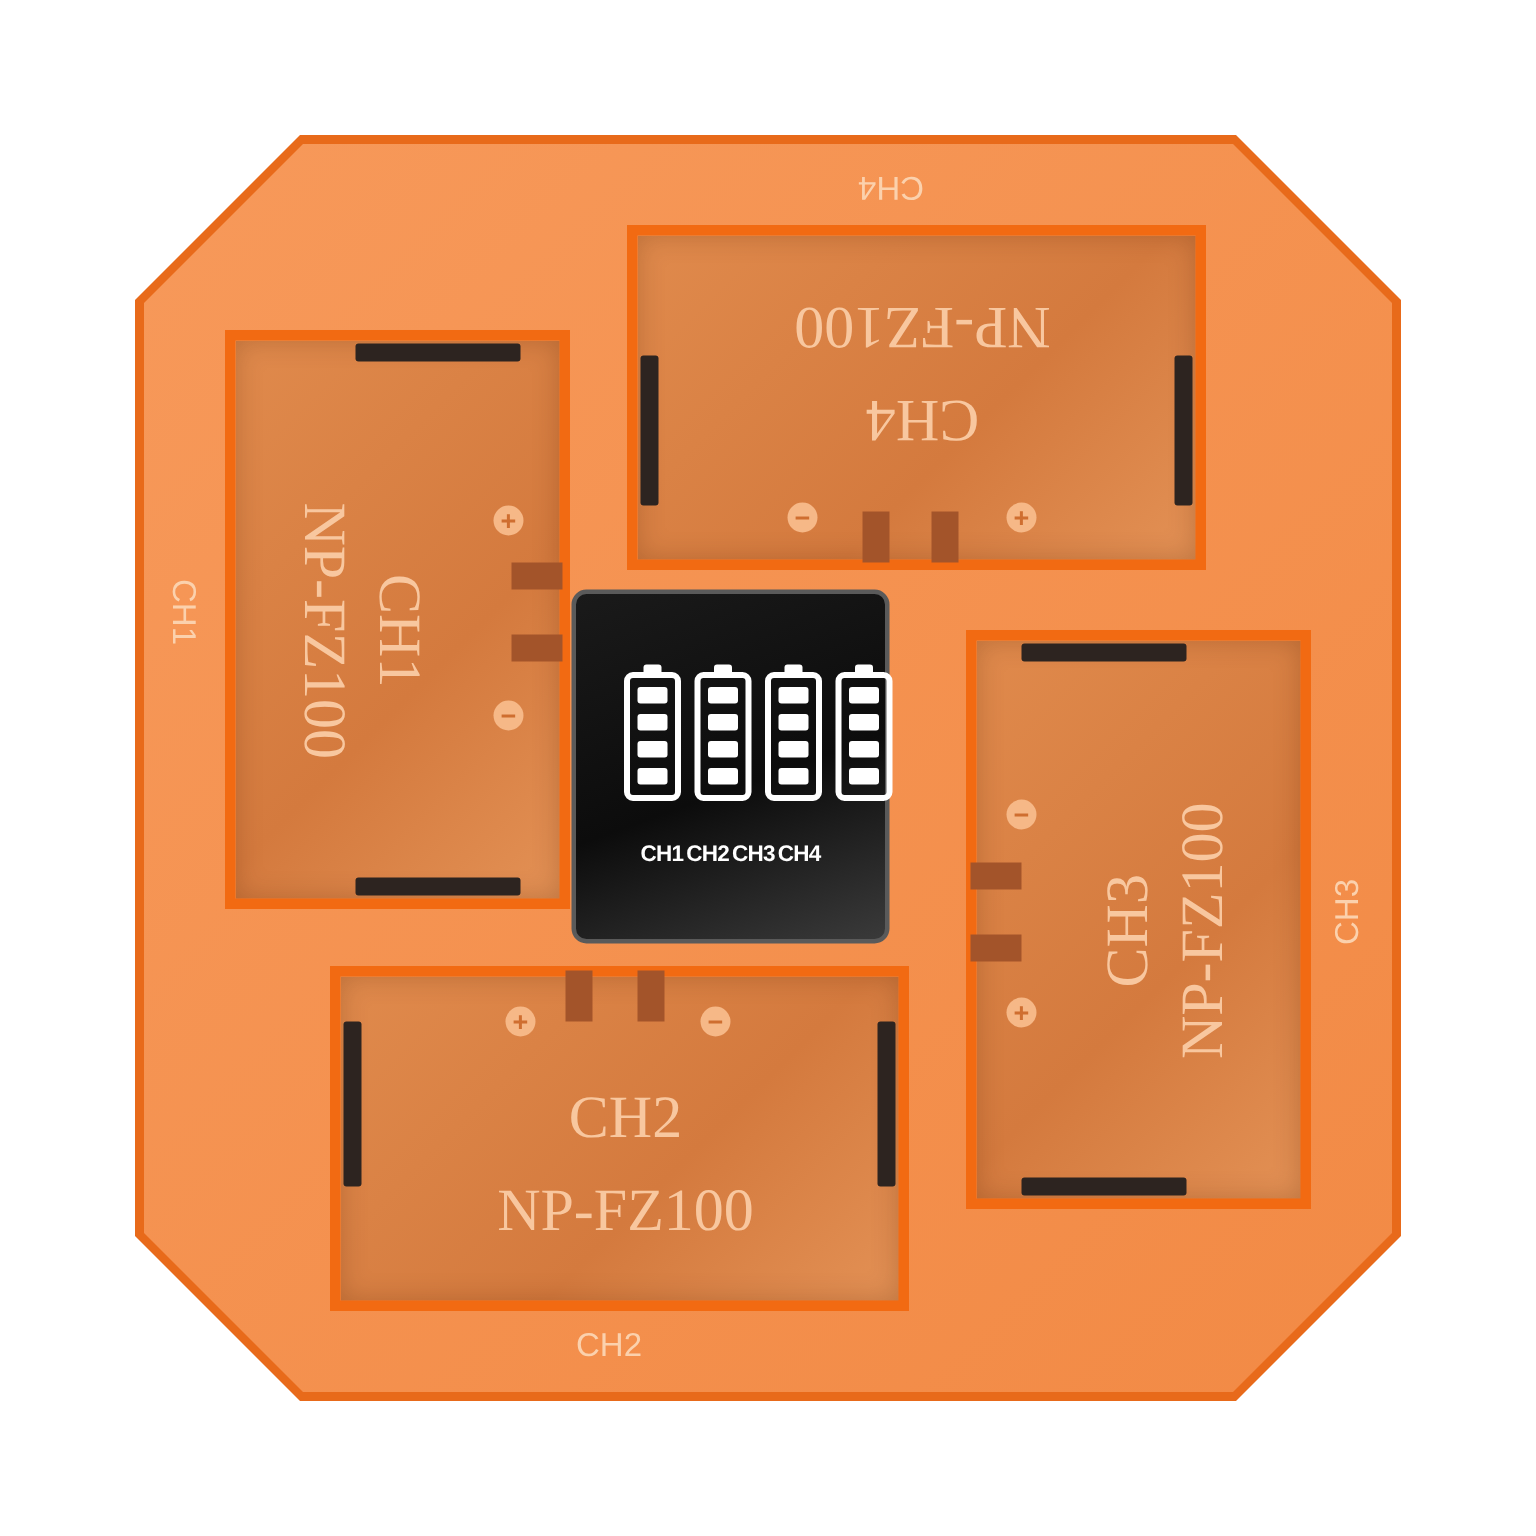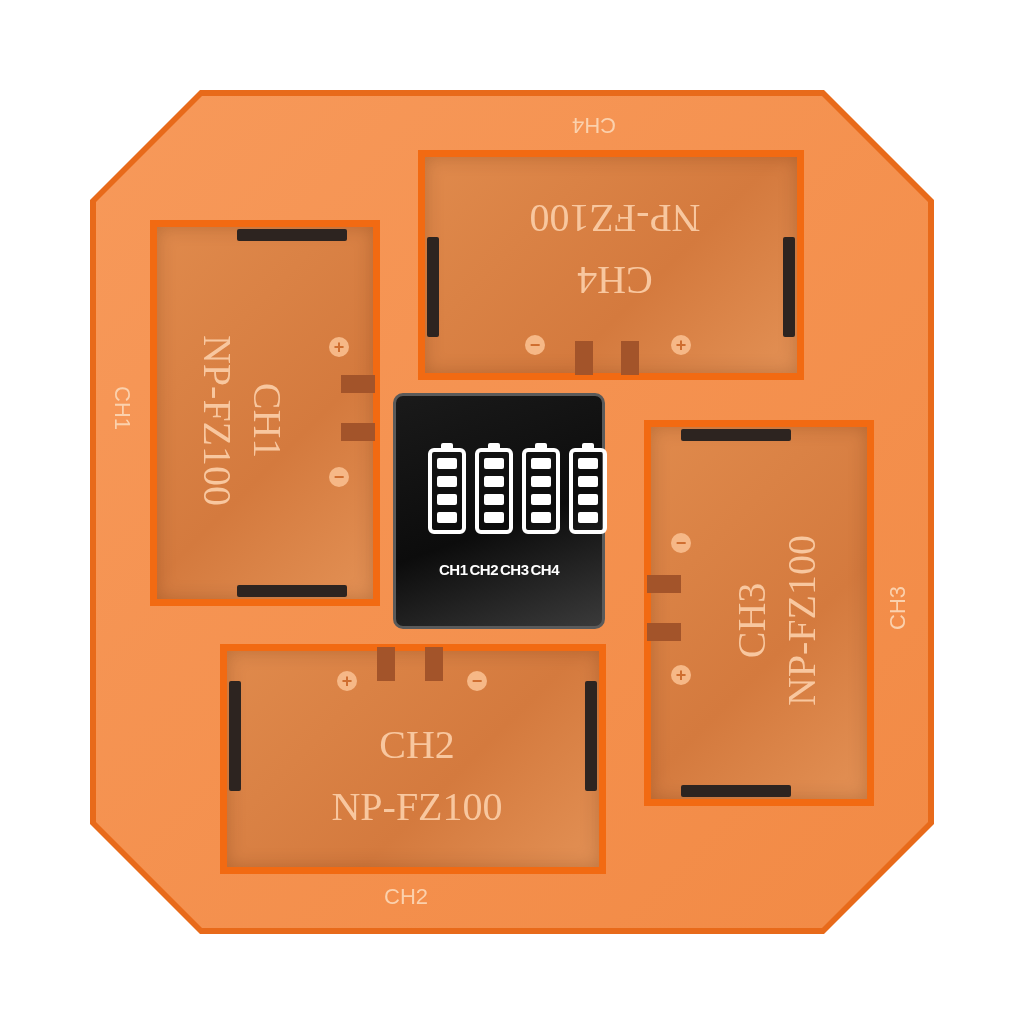--- a/index.html
+++ b/index.html
@@ -6,21 +6,21 @@
   body{width:1024px;height:1024px;position:relative;overflow:hidden;font-family:"Liberation Serif",serif;}
   .device{position:absolute;left:90px;top:90px;width:844px;height:844px;}
   .device svg.body{position:absolute;left:0;top:0;}
   .bay{position:absolute;background:linear-gradient(135deg,#e08a4c,#d47a3e 60%,#e39155);border:7px solid #f26a12;box-sizing:border-box;box-shadow:inset 0 0 18px rgba(80,30,0,0.25);}
   .bay .lbl{position:absolute;color:#f8c79f;font-family:"Liberation Serif",serif;white-space:nowrap;text-align:center;}
   .rail{position:absolute;background:#2d2420;border-radius:2px;}
   .pin{position:absolute;background:#a3542a;}
   .pin::after{content:"";position:absolute;background:#e8e8e8;}
   .sym{position:absolute;width:20px;height:20px;border-radius:50%;background:#f6b887;color:#cf6e30;font:bold 18px/20px "Liberation Sans",sans-serif;text-align:center;}
   .edge-lbl{position:absolute;color:#fbd1ad;font:22px "Liberation Sans",sans-serif;white-space:nowrap;}
-  .display{position:absolute;left:393px;top:393px;width:212px;height:236px;border-radius:10px;background:linear-gradient(160deg,#1a1a1a,#0c0c0c 55%,#3a3a3a);border:3px solid #5a5a5a;box-sizing:border-box;}
+  .display{position:absolute;left:381px;top:393px;width:212px;height:236px;border-radius:10px;background:linear-gradient(160deg,#1a1a1a,#0c0c0c 55%,#3a3a3a);border:3px solid #5a5a5a;box-sizing:border-box;}
   .batt{position:absolute;top:52px;width:38px;height:86px;border:4px solid #fff;border-radius:6px;box-sizing:border-box;}
   .batt::before{content:"";position:absolute;top:-9px;left:9px;width:12px;height:6px;background:#fff;border-radius:2px 2px 0 0;}
   .seg{position:absolute;left:5px;width:20px;height:11px;background:#fff;border-radius:2px;}
   .ch-row{position:absolute;left:0;right:0;top:165px;text-align:center;color:#fff;font:bold 15px "Liberation Sans",sans-serif;letter-spacing:-0.5px;}
   .ch-row span{margin:0 1px;}
 </style>
 </head>
 <body>
 
 <div class="device">

